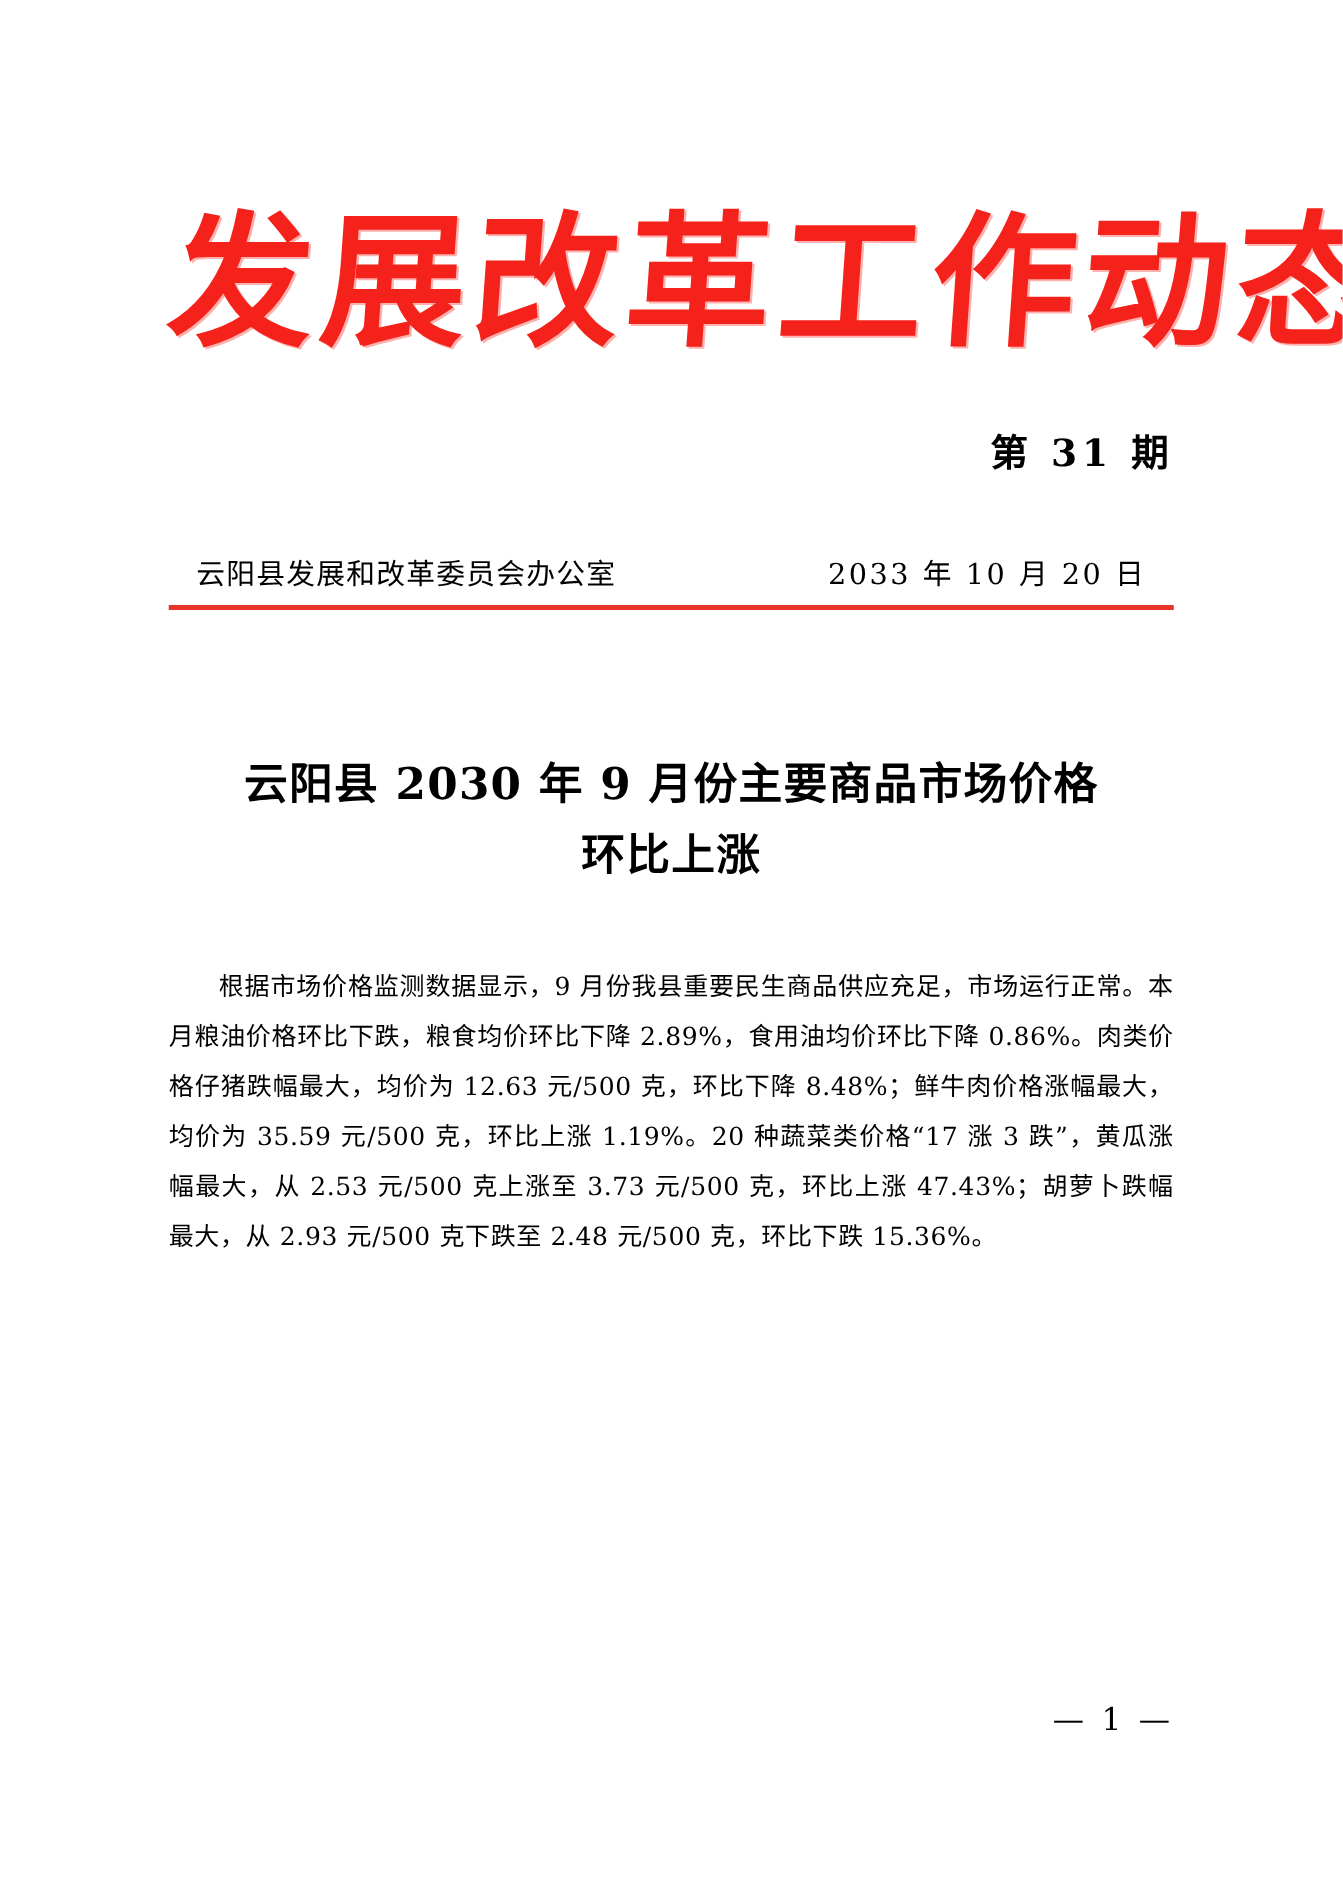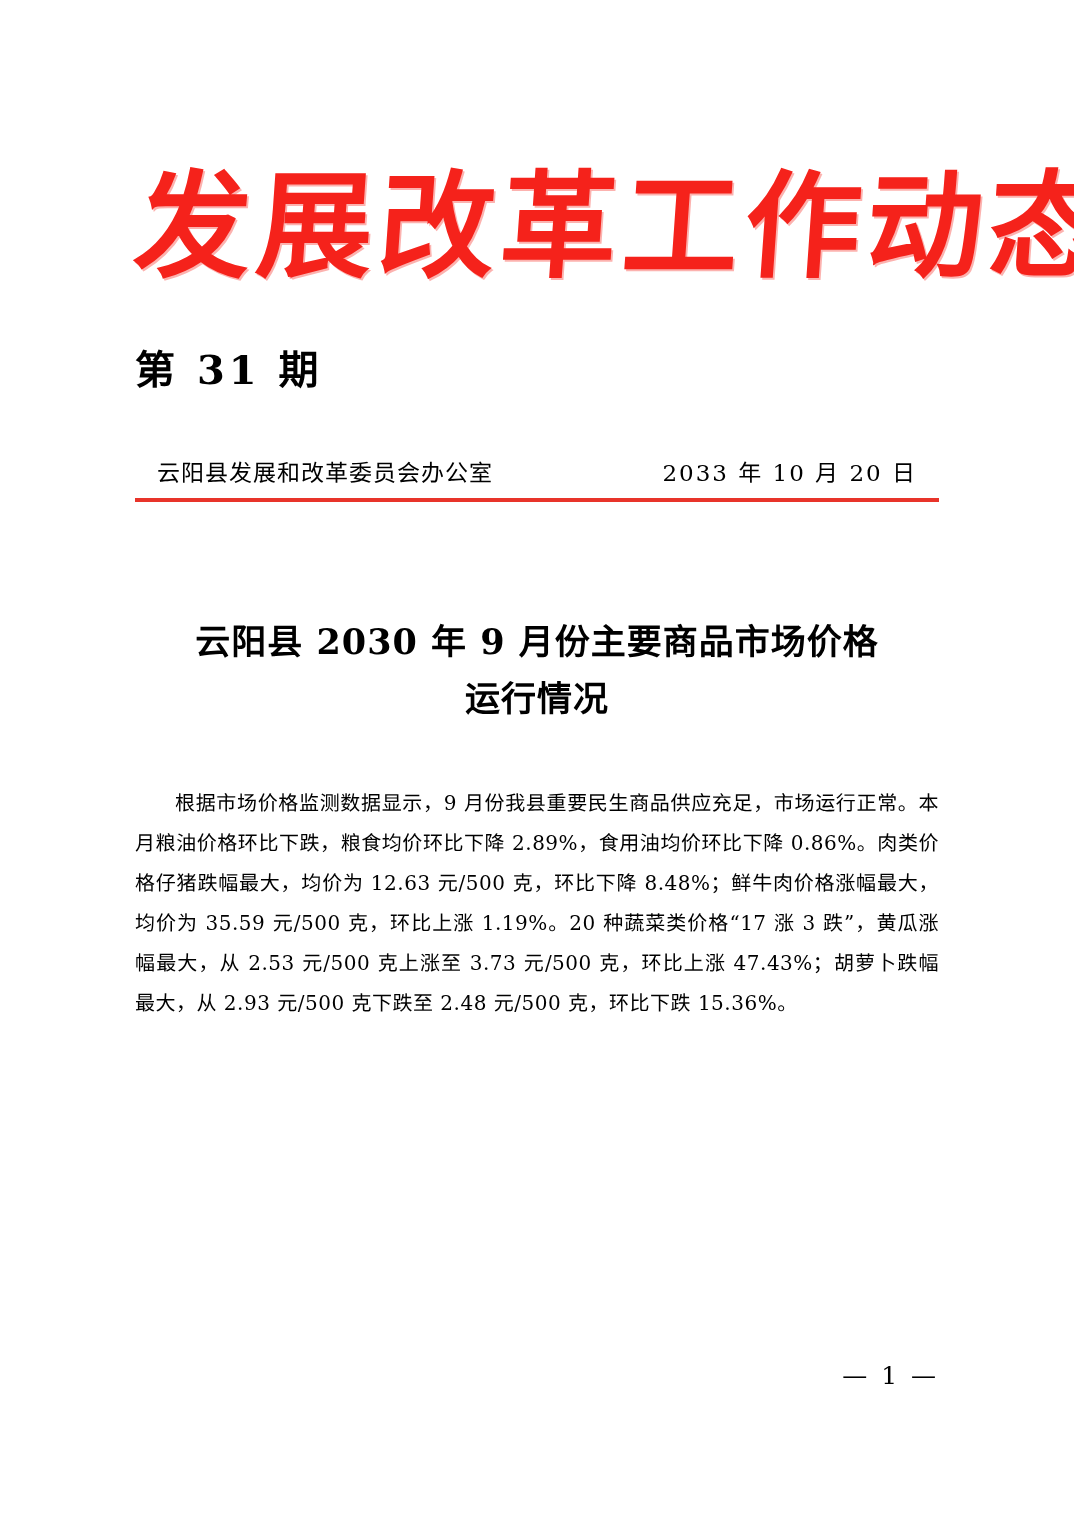--- a/index.html
+++ b/index.html
@@ -35,23 +35,23 @@
     font-weight: 700;
     font-size: 116px;
     line-height: 1.0;
     letter-spacing: 6px;
     white-space: nowrap;
     transform: skewX(-4deg);
     text-shadow: 2px 2px 0 rgba(245,34,27,0.35);
   }
 
   .issue {
-    text-align: left;
+    text-align: right;
     margin-top: 54px;
-    font-size: 40px;
+    font-size: 30px;
     font-weight: 700;
     letter-spacing: 4px;
     font-family: "DejaVu Serif", "Liberation Serif", serif;
   }
 
   
   .imprint {
     margin-top: 58px;
     display: flex;
     justify-content: space-between;
@@ -113,20 +113,20 @@
   <div class="issue">第 31 期</div>
 
   <div class="imprint">
     <span class="org">云阳县发展和改革委员会办公室</span>
     <span class="date">2033 年 10 月 20 日</span>
   </div>
   <div class="red-rule"></div>
 
   <div class="article-title">
     <span class="line1">云阳县 2030 年 9 月份主要商品市场价格</span>
-    <span class="line2">运行情况</span>
+    <span class="line2">环比上涨</span>
   </div>
 
   <div class="body-text">根据市场价格监测数据显示，9 月份我县重要民生商品供应充足，市场运行正常。本月粮油价格环比下跌，粮食均价环比下降 2.89%，食用油均价环比下降 0.86%。肉类价格仔猪跌幅最大，均价为 12.63 元/500 克，环比下降 8.48%；鲜牛肉价格涨幅最大，均价为 35.59 元/500 克，环比上涨 1.19%。20 种蔬菜类价格“17 涨 3 跌”，黄瓜涨幅最大，从 2.53 元/500 克上涨至 3.73 元/500 克，环比上涨 47.43%；胡萝卜跌幅最大，从 2.93 元/500 克下跌至 2.48 元/500 克，环比下跌 15.36%。</div>
 
   <div class="page-number">— 1 —</div>
 
 </div>
 
 </body></html>

